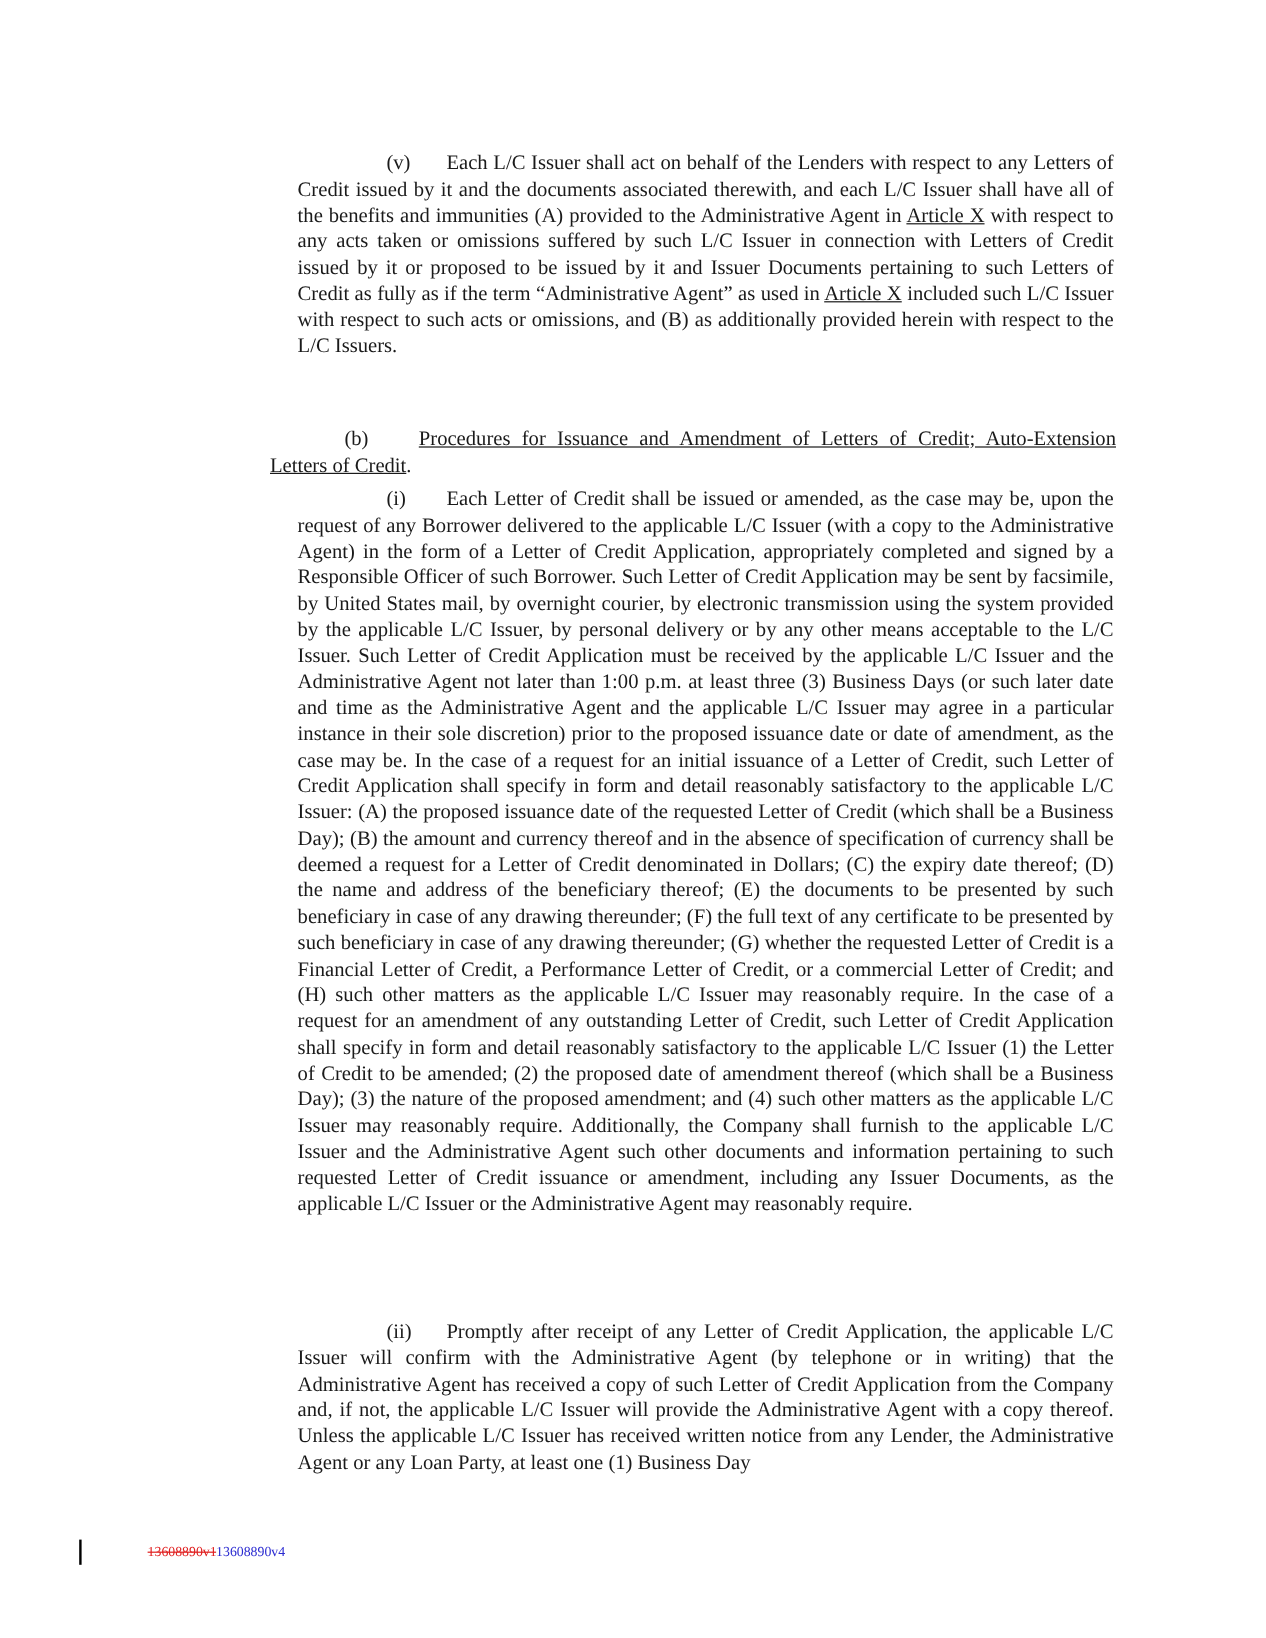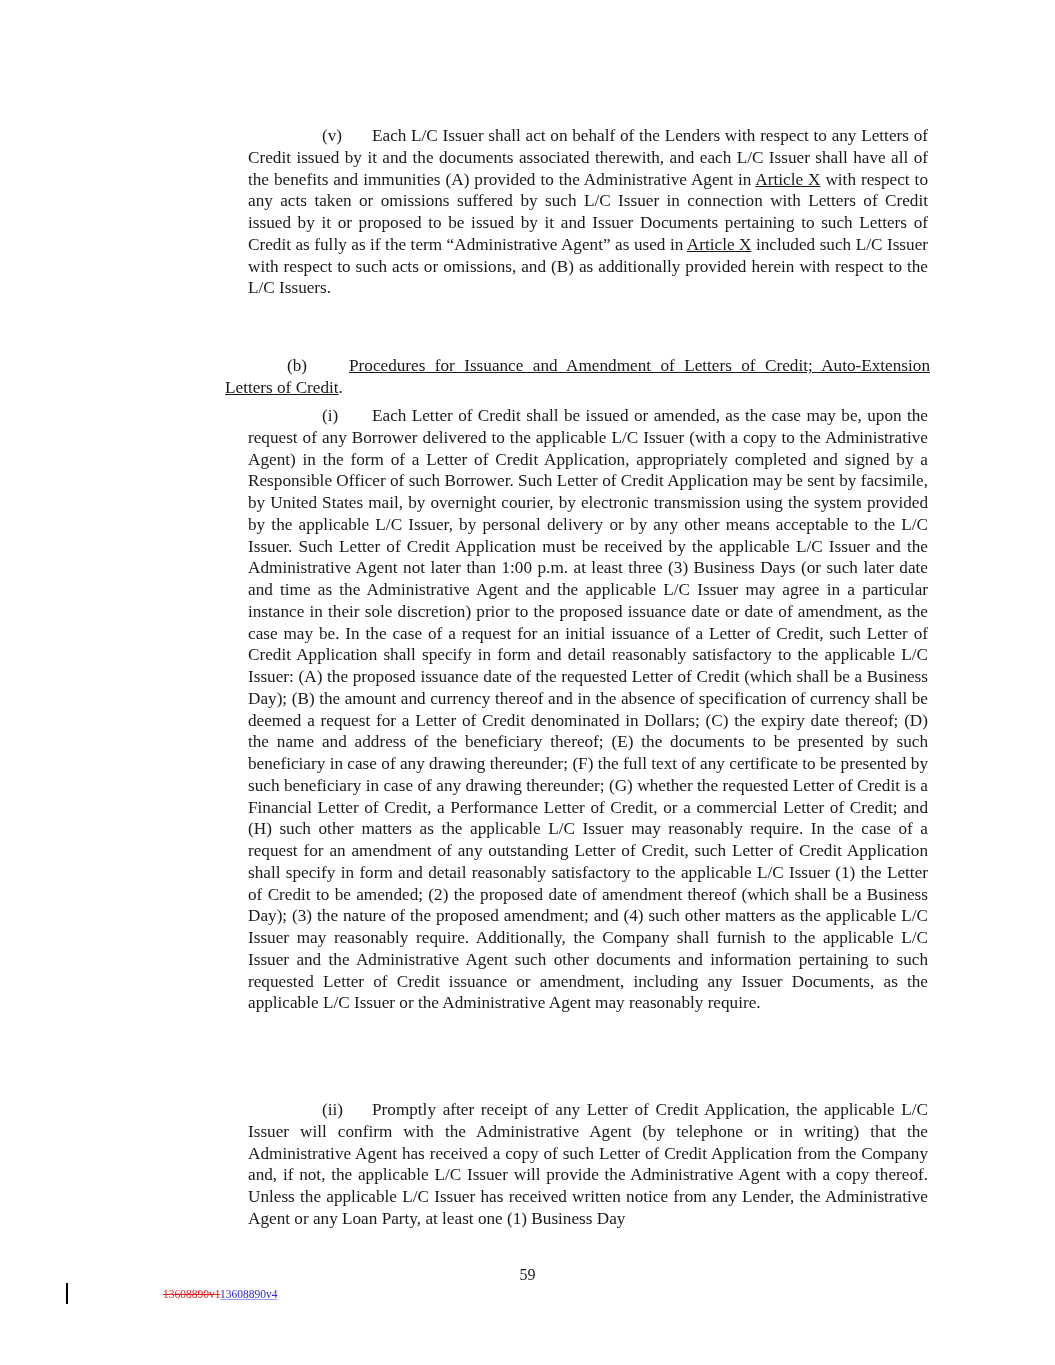--- a/index.html
+++ b/index.html
@@ -8,32 +8,31 @@
           font-family: "Liberation Serif", serif; font-size: 17.2px; color: #1a1a1a; }
   .para { position: absolute; text-align: justify; line-height: 21.75px; margin: 0; }
   .indent-block { left: 248px; width: 680px; }
   .first-indent { text-indent: 74px; }
   .ul { text-decoration: underline; }
   .b-para { left: 225px; width: 705px; text-indent: 62px; margin-top: 14px; }
   .num { display: inline-block; text-indent: 0; }
   .page-number { position: absolute; left: 0; width: 1055px; top: 1266px; text-align: center; font-size: 16px; }
   .change-bar { position: absolute; left: 66px; top: 1283px; width: 2px; height: 21px; background: #000; }
   .doc-id { position: absolute; left: 123px; top: 1288px; font-size: 11.5px; }
-  .doc-id .old { color: #e02020; text-decoration: line-through; margin-left: 40px; }
-  .doc-id .new { color: #2a2ad0; text-decoration: underline; text-decoration-color: #9999ee; }
+  .doc-id .old { color: #e02020; text-decoration: line-through; }
+  .doc-id .new { color: #2a2ad0; text-decoration-color: #9999ee; }
 </style>
 </head>
 <body>
 
 <div class="page">
 
   <p class="para indent-block first-indent" style="top:125px;"><span class="num" style="width:50px;">(v)</span><span>Each L/C Issuer shall act on behalf of the Lenders with respect to any Letters of Credit issued by it and the documents associated therewith, and each L/C Issuer shall have all of the benefits and immunities (A) provided to the Administrative Agent in </span><span class="ul">Article X</span><span> with respect to any acts taken or omissions suffered by such L/C Issuer in connection with Letters of Credit issued by it or proposed to be issued by it and Issuer Documents pertaining to such Letters of Credit as fully as if the term “Administrative Agent” as used in </span><span class="ul">Article X</span><span> included such L/C Issuer with respect to such acts or omissions, and (B) as additionally provided herein with respect to the L/C Issuers.</span></p>
 
   <p class="para b-para" style="top:341px;"><span class="num" style="width:62px;">(b)</span><span class="ul">Procedures for Issuance and Amendment of Letters of Credit; Auto-Extension Letters of Credit</span><span>.</span></p>
 
   <p class="para indent-block first-indent" style="top:405px;"><span class="num" style="width:50px;">(i)</span><span>Each Letter of Credit shall be issued or amended, as the case may be, upon the request of any Borrower delivered to the applicable L/C Issuer (with a copy to the Administrative Agent) in the form of a Letter of Credit Application, appropriately completed and signed by a Responsible Officer of such Borrower.  Such Letter of Credit Application may be sent by facsimile, by United States mail, by overnight courier, by electronic transmission using the system provided by the applicable L/C Issuer, by personal delivery or by any other means acceptable to the L/C Issuer.  Such Letter of Credit Application must be received by the applicable L/C Issuer and the Administrative Agent not later than 1:00 p.m. at least three (3) Business Days (or such later date and time as the Administrative Agent and the applicable L/C Issuer may agree in a particular instance in their sole discretion) prior to the proposed issuance date or date of amendment, as the case may be.  In the case of a request for an initial issuance of a Letter of Credit, such Letter of Credit Application shall specify in form and detail reasonably satisfactory to the applicable L/C Issuer:  (A) the proposed issuance date of the requested Letter of Credit (which shall be a Business Day); (B) the amount and currency thereof and in the absence of specification of currency shall be deemed a request for a Letter of Credit denominated in Dollars; (C) the expiry date thereof; (D) the name and address of the beneficiary thereof; (E) the documents to be presented by such beneficiary in case of any drawing thereunder; (F) the full text of any certificate to be presented by such beneficiary in case of any drawing thereunder; (G) whether the requested Letter of Credit is a Financial Letter of Credit, a Performance Letter of Credit, or a commercial Letter of Credit; and (H) such other matters as the applicable L/C Issuer may reasonably require.  In the case of a request for an amendment of any outstanding Letter of Credit, such Letter of Credit Application shall specify in form and detail reasonably satisfactory to the applicable L/C Issuer (1) the Letter of Credit to be amended; (2) the proposed date of amendment thereof (which shall be a Business Day); (3) the nature of the proposed amendment; and (4) such other matters as the applicable L/C Issuer may reasonably require.  Additionally, the Company shall furnish to the applicable L/C Issuer and the Administrative Agent such other documents and information pertaining to such requested Letter of Credit issuance or amendment, including any Issuer Documents, as the applicable L/C Issuer or the Administrative Agent may reasonably require.</span></p>
 
   <p class="para indent-block first-indent" style="top:1099px;"><span class="num" style="width:50px;">(ii)</span><span>Promptly after receipt of any Letter of Credit Application, the applicable L/C Issuer will confirm with the Administrative Agent (by telephone or in writing) that the Administrative Agent has received a copy of such Letter of Credit Application from the Company and, if not, the applicable L/C Issuer will provide the Administrative Agent with a copy thereof.  Unless the applicable L/C Issuer has received written notice from any Lender, the Administrative Agent or any Loan Party, at least one (1) Business Day</span></p>
 
-  <div class="page-number">59</div>
   <div class="change-bar"></div>
   <div class="doc-id"><span class="old">13608890v1</span><span class="new">13608890v4</span></div>
 </div>
 
 </body></html>

